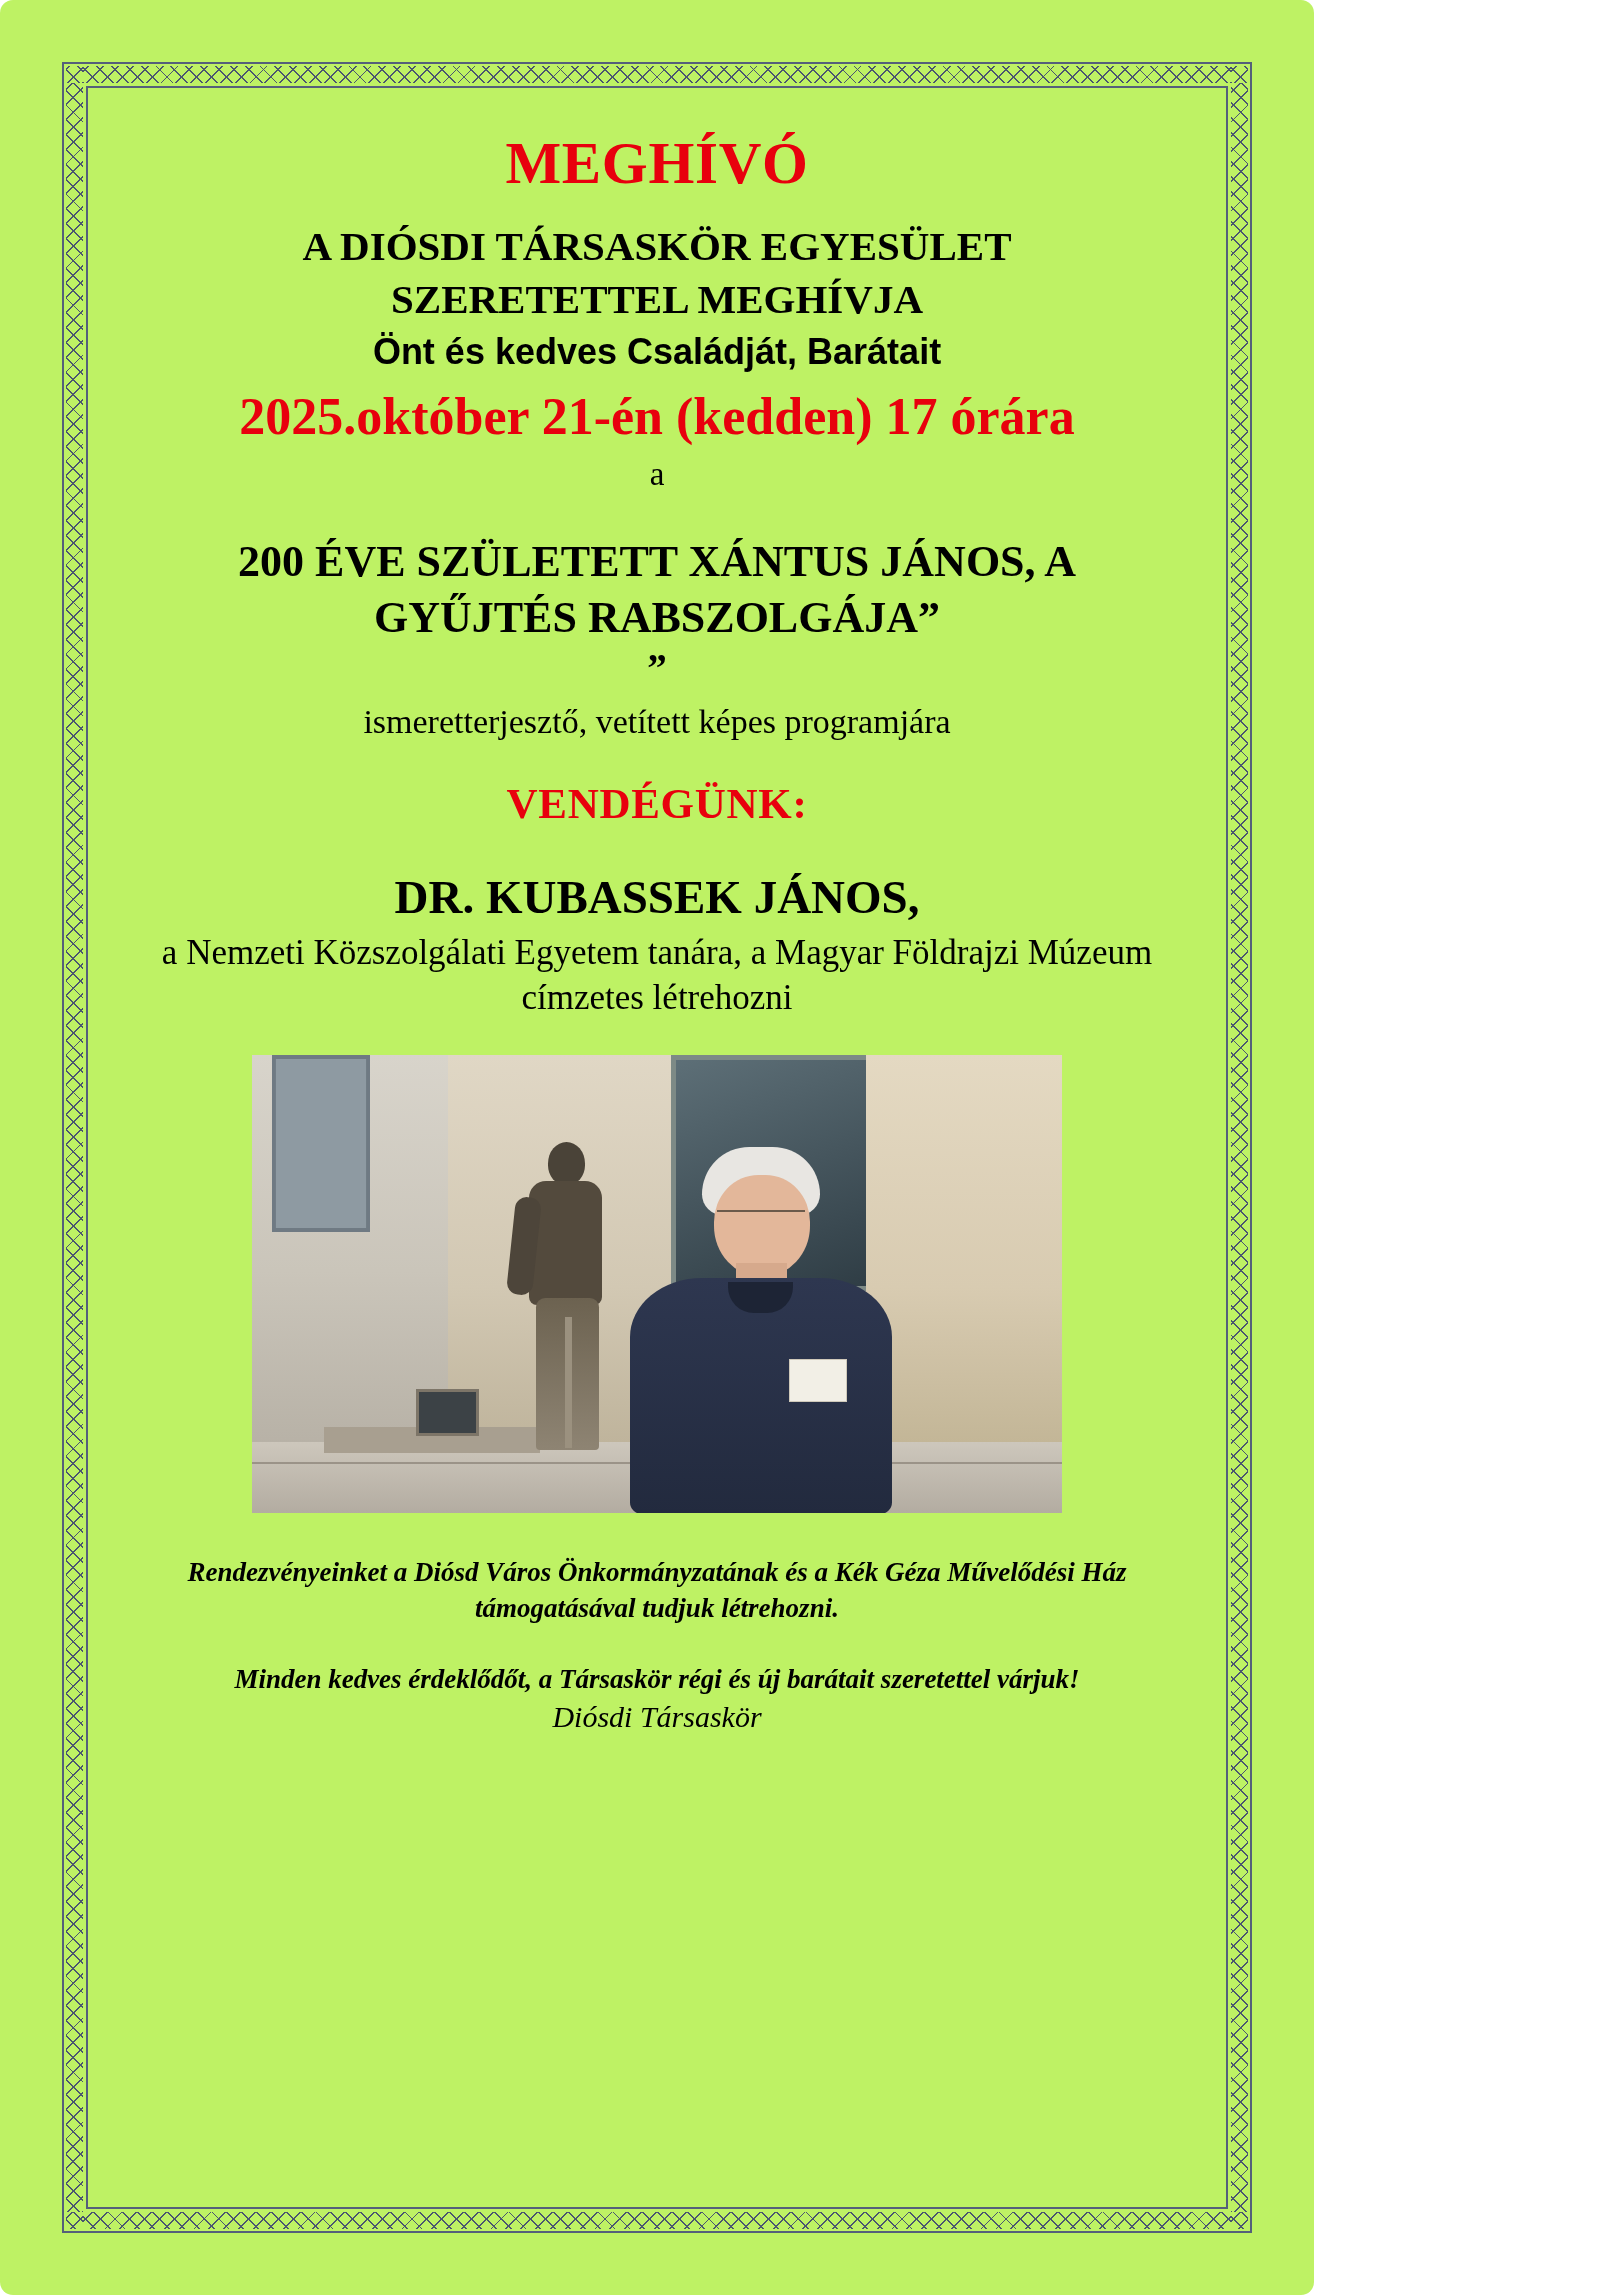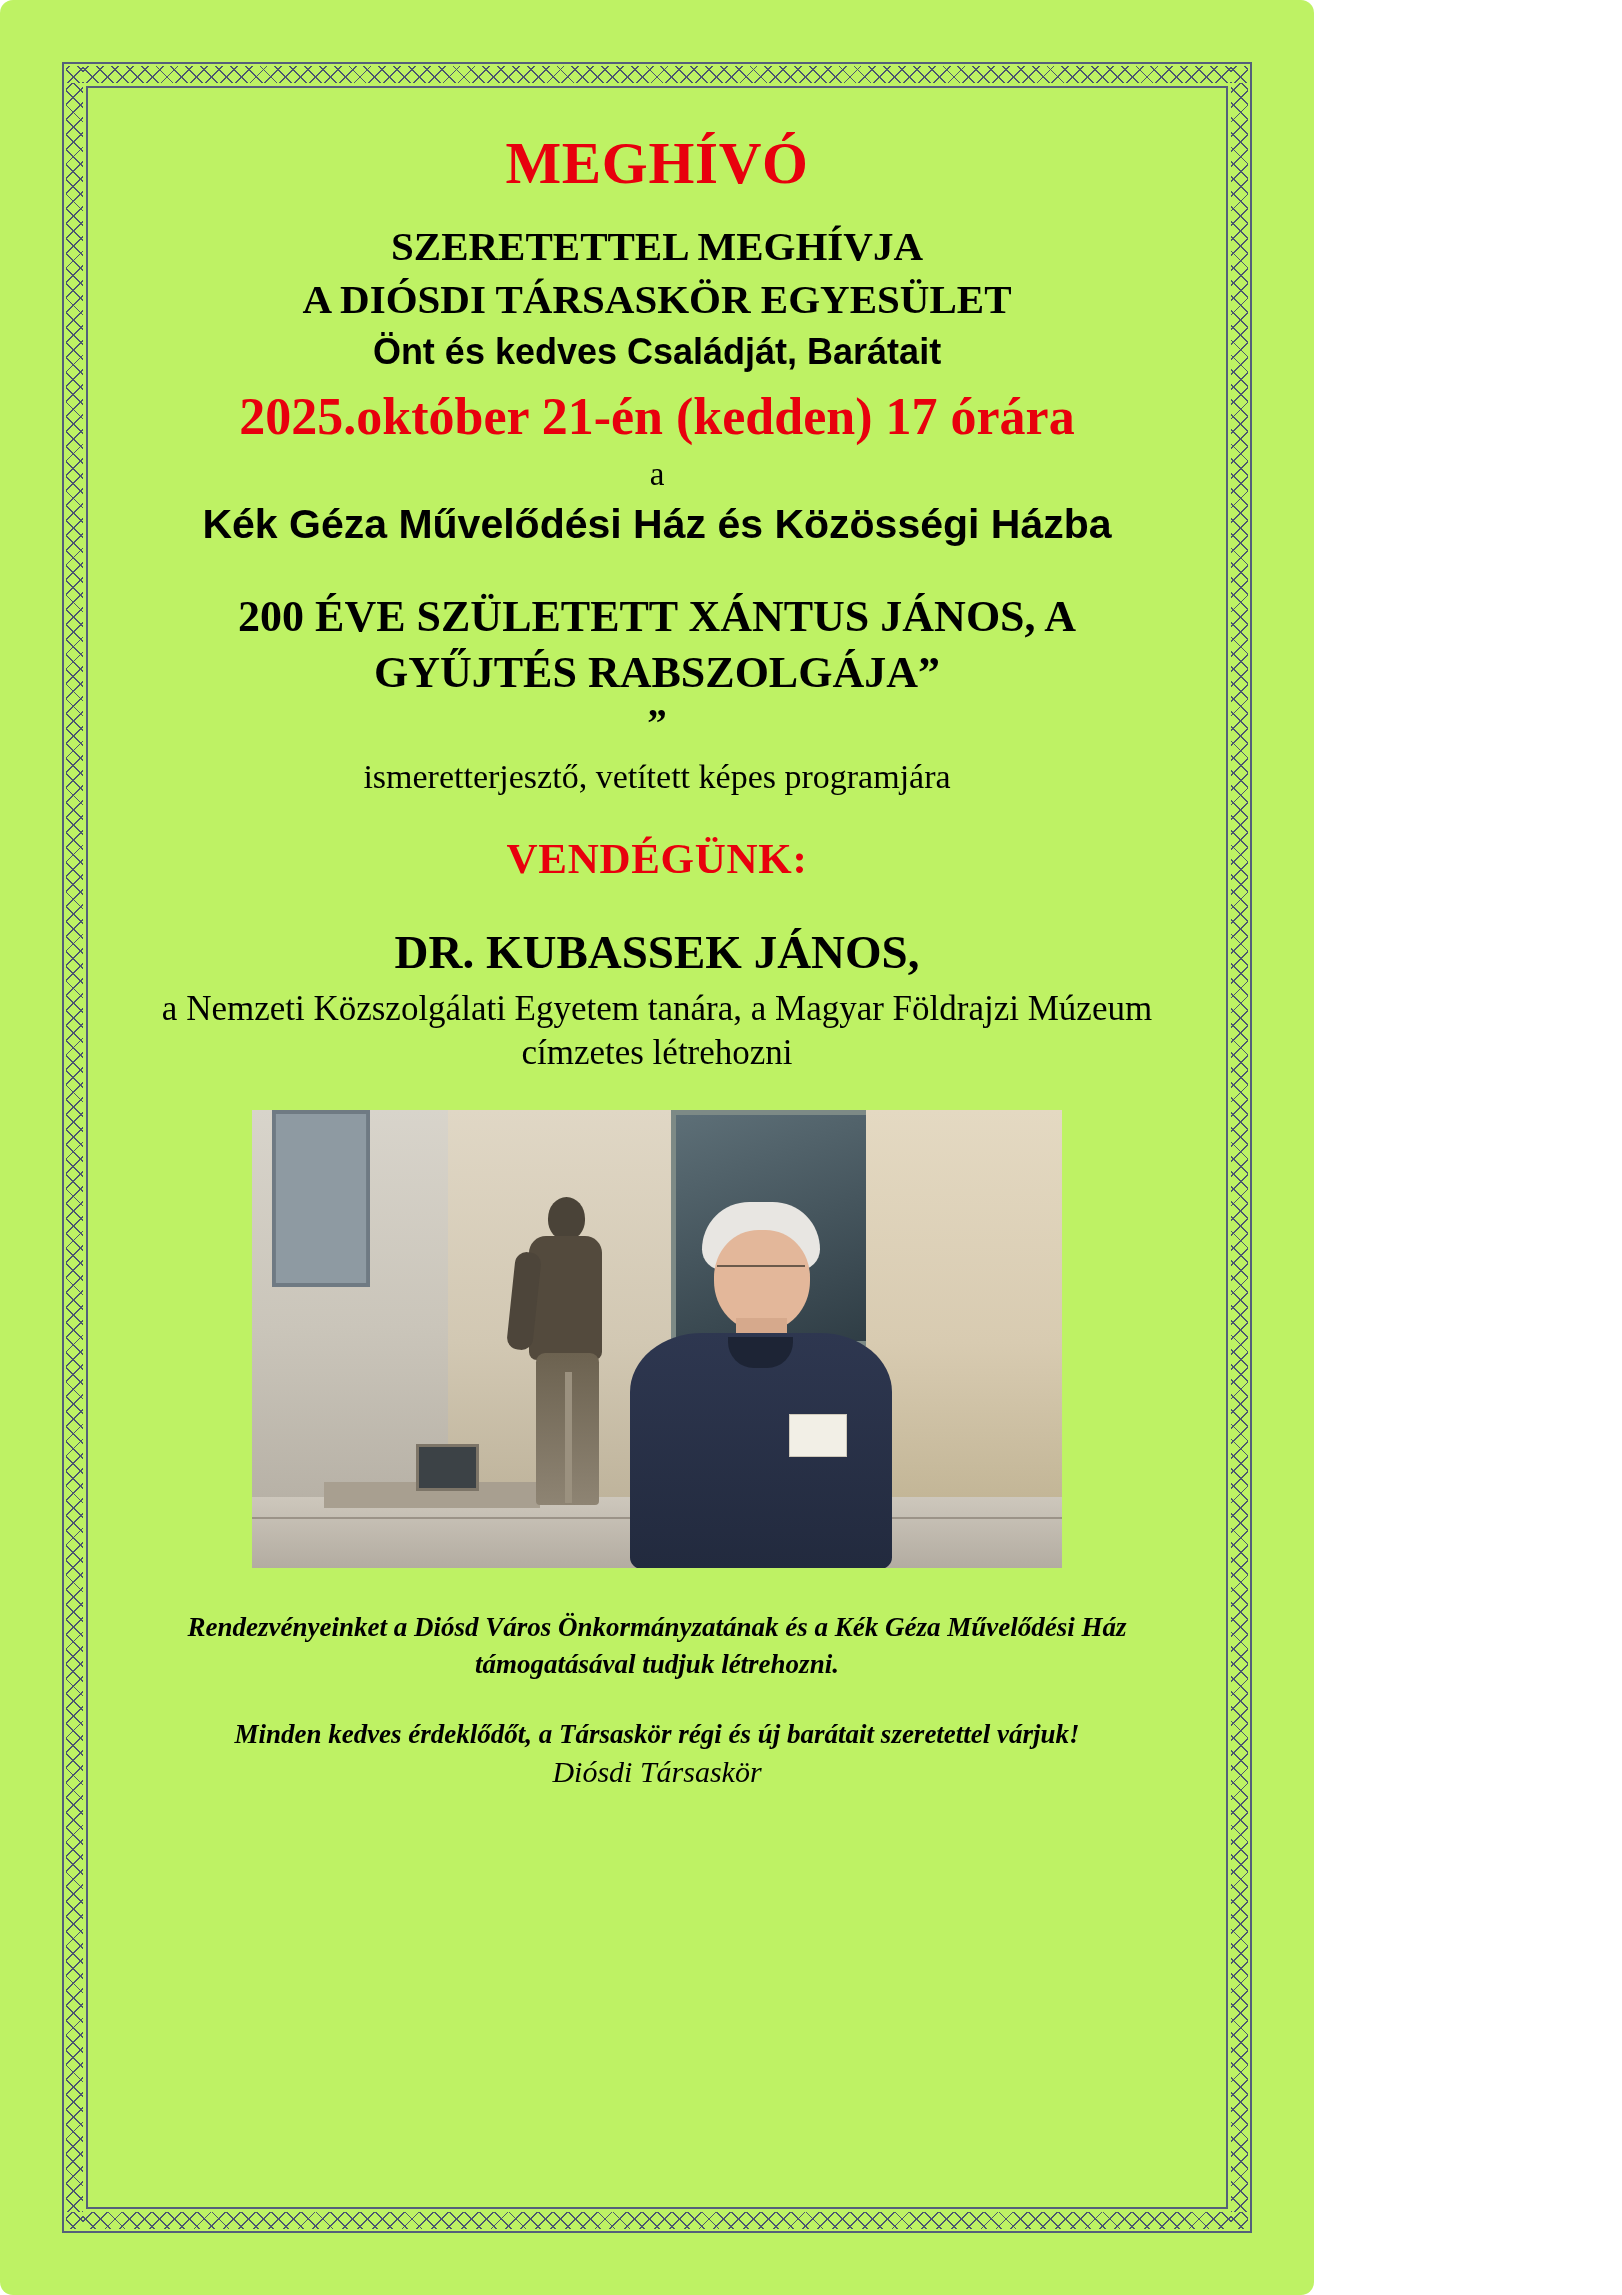--- a/index.html
+++ b/index.html
@@ -333,30 +333,29 @@
 <div class="page">
 
   <div class="frame-outer"></div>
   <div class="frame-band"></div>
   <div class="frame-inner"></div>
 
   <div class="content">
 
     <div class="t-meghivo">MEGHÍVÓ</div>
 
+    <div class="t-org">A DIÓSDI TÁRSASKÖR EGYESÜLET</div>
     <div class="t-org">SZERETETTEL MEGHÍVJA</div>
-    <div class="t-org">A DIÓSDI TÁRSASKÖR EGYESÜLET</div>
 
     <div class="t-sans-bold">Önt és kedves Családját, Barátait</div>
 
     <div class="t-date">2025.október 21-én (kedden) 17 órára</div>
 
     <div class="t-a">a</div>
 
-    <div class="t-venue">Kék Géza Művelődési Ház és Közösségi Házba</div>
 
     <div class="t-topic">200 ÉVE SZÜLETETT XÁNTUS JÁNOS, A</div>
     <div class="t-topic" style="margin-top:0">GYŰJTÉS RABSZOLGÁJA”</div>
     <div class="t-quote-tail">”</div>
 
     <div class="t-subtitle">ismeretterjesztő, vetített képes programjára</div>
 
     <div class="t-guest-label">VENDÉGÜNK:</div>
 
     <div class="t-guest-name">DR. KUBASSEK JÁNOS,</div>

